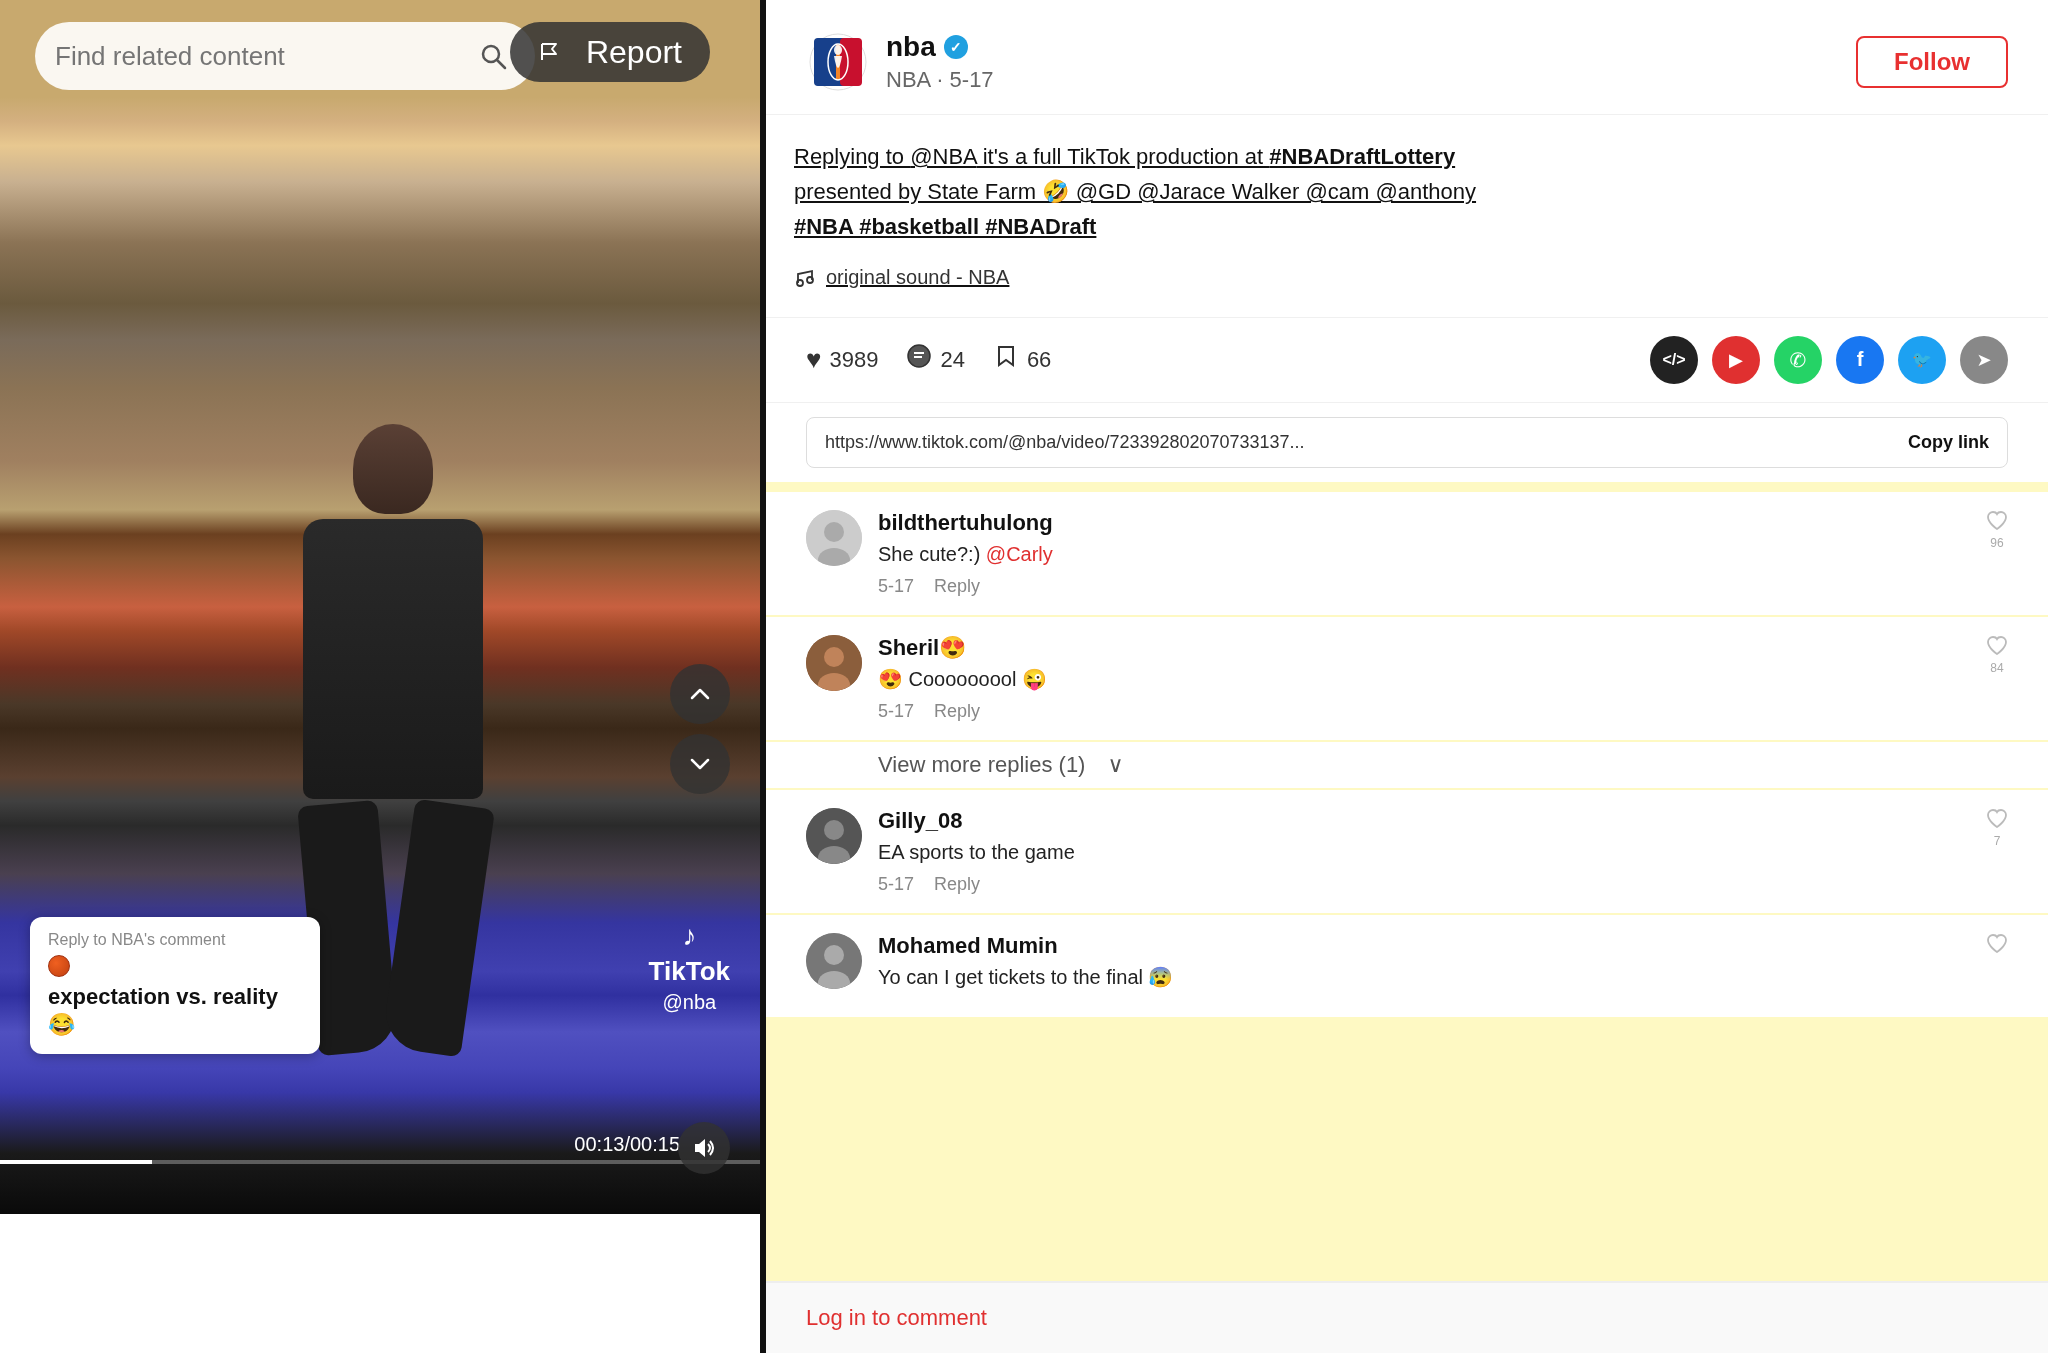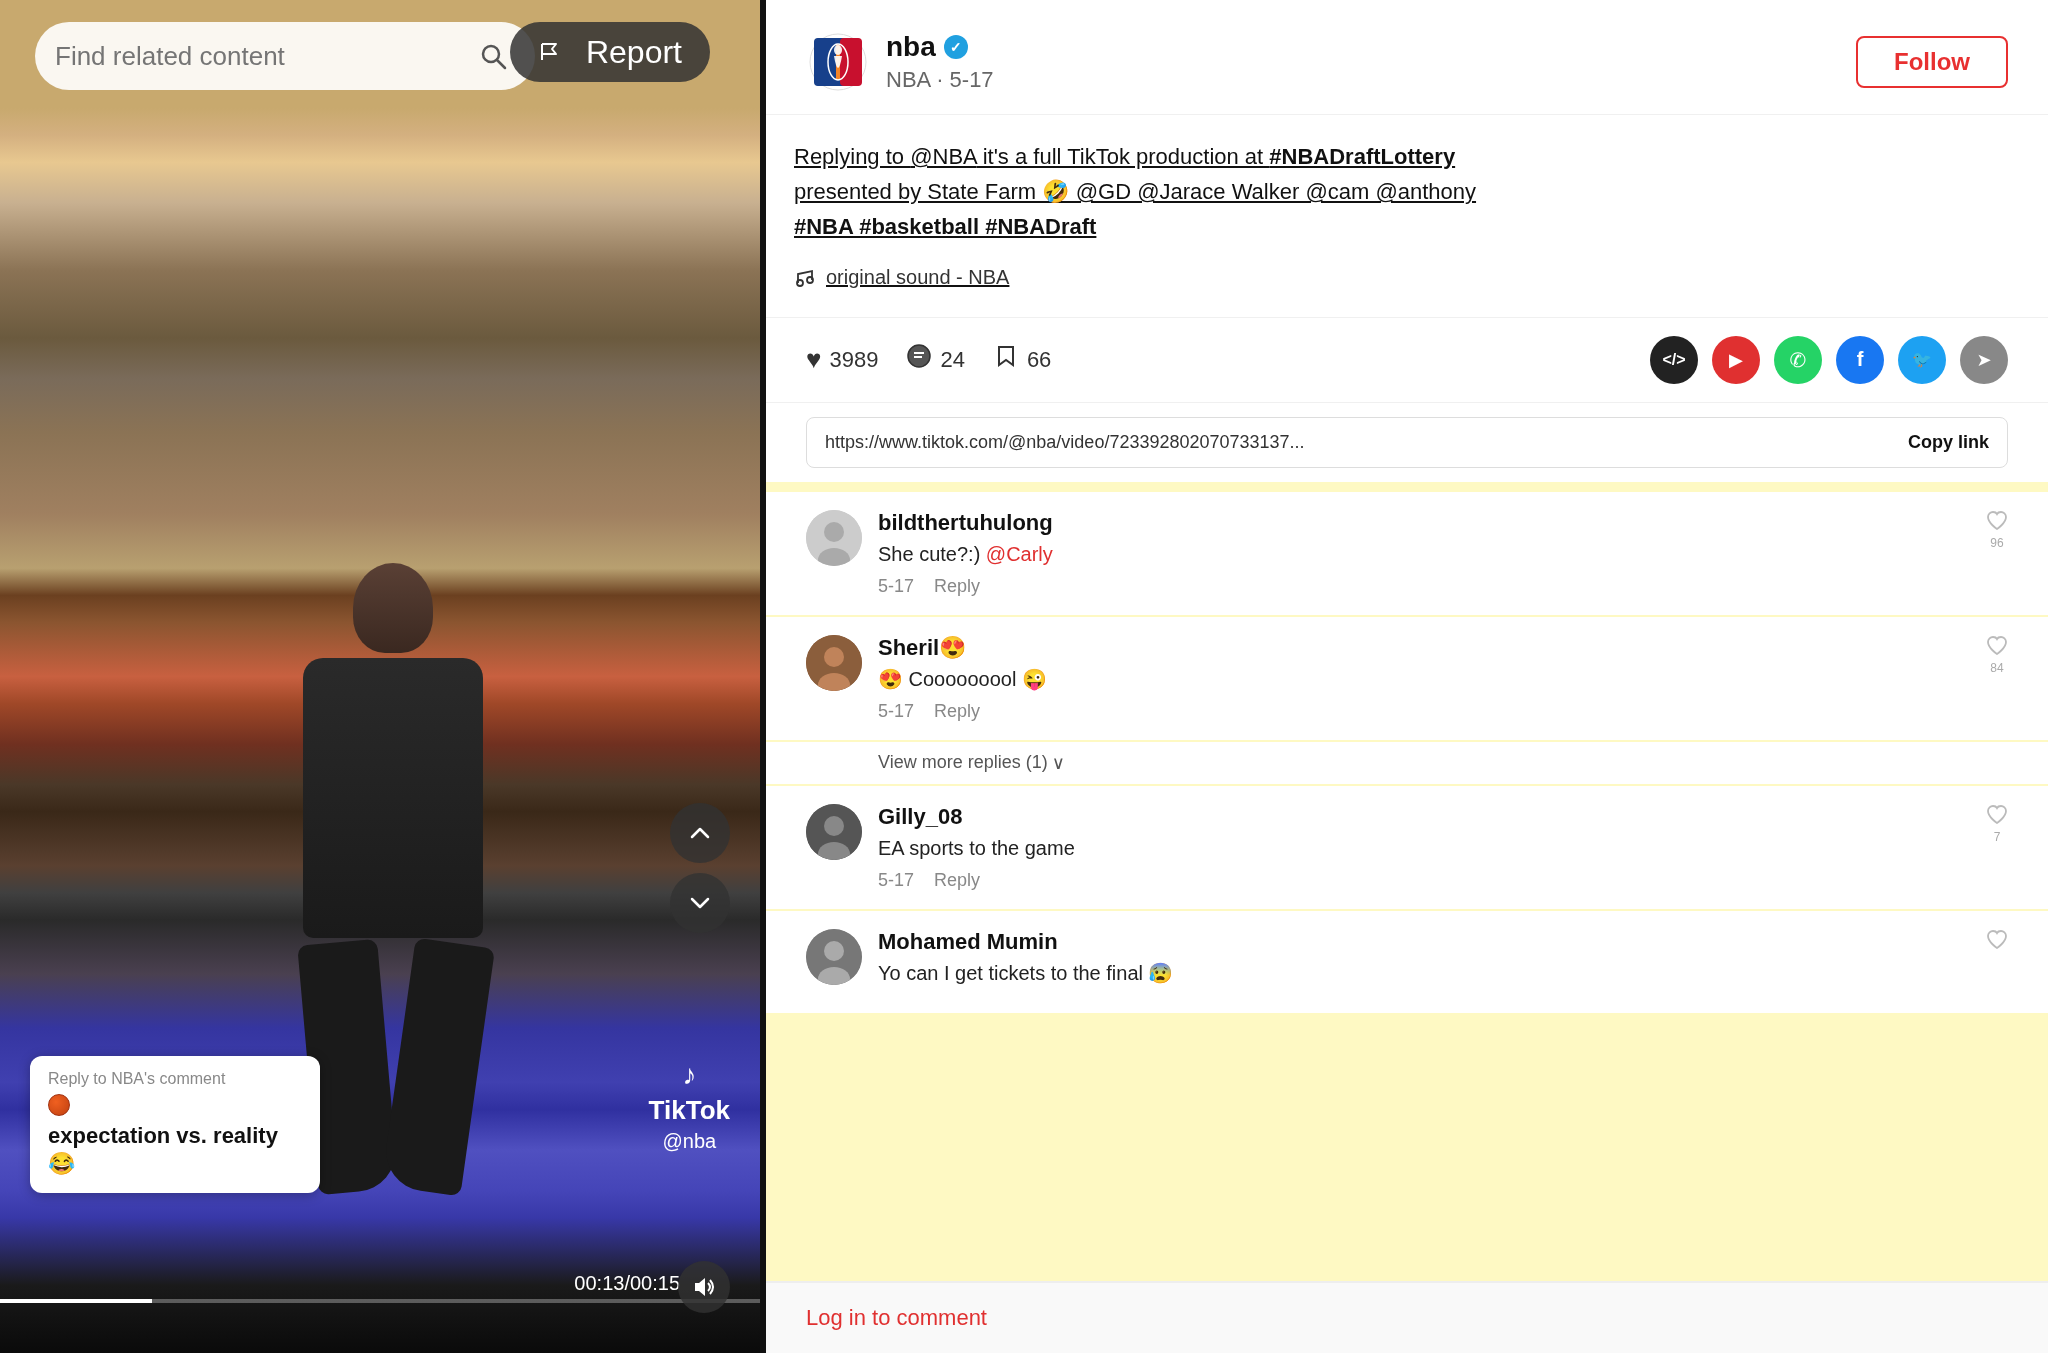--- a/index.html
+++ b/index.html
@@ -1,21 +1,21 @@
 <!DOCTYPE html>
 <html><head>
   <meta charset="utf-8">
   <style>
     * { box-sizing: border-box; margin: 0; padding: 0; }
     body { font-family: -apple-system, BlinkMacSystemFont, 'Segoe UI', sans-serif; background: #fff; display: flex; width: 2048px; height: 1353px; overflow: hidden; }
 
     
     .left-panel {
       width: 760px;
-      height: 1353px;
+      height: 1214px;
       background: #000;
       position: relative;
       flex-shrink: 0;
     }
 
     .search-bar {
       position: absolute;
       top: 22px;
       left: 35px;
       width: 500px;
@@ -392,25 +392,25 @@
       display: flex;
       flex-direction: column;
       align-items: center;
       gap: 4px;
       color: #aaa;
     }
     .comment-like-count { font-size: 12px; }
 
     .view-more-replies {
       padding: 10px 40px 10px 112px;
-      font-size: 18px;
+      font-size: 22px;
       color: #555;
       display: flex;
       align-items: center;
-      gap: 4px;
+      gap: 22px;
       cursor: pointer;
       background: #fff;
       margin-bottom: 2px;
     }
 
     
     .login-comment {
       padding: 22px 40px;
       background: #f9f9f9;
       border-top: 2px solid #eee;

